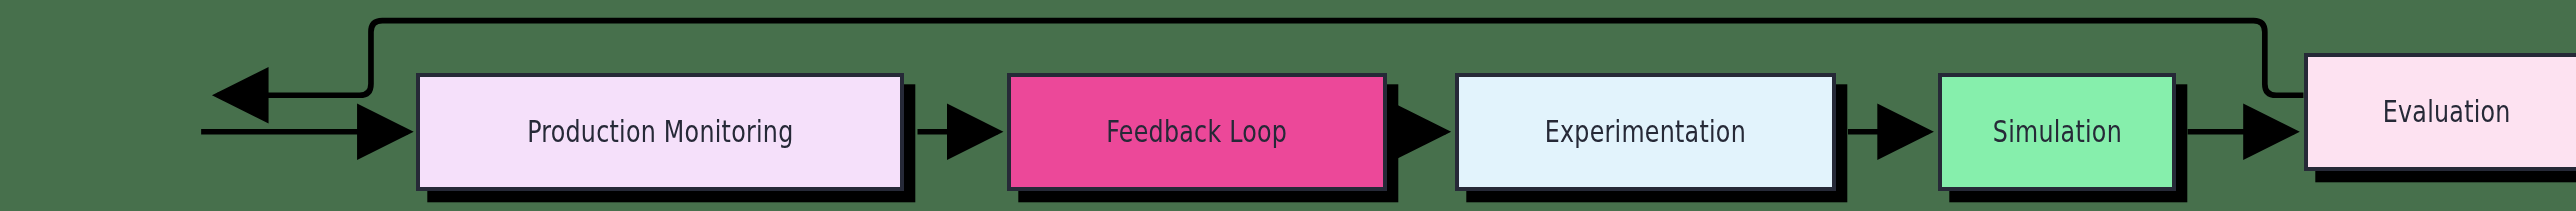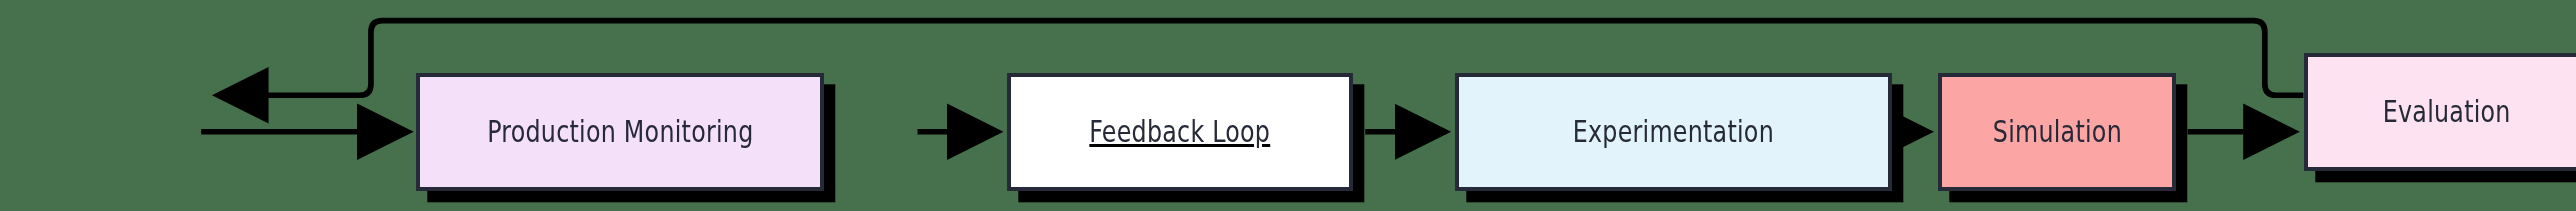--- a/index.html
+++ b/index.html
@@ -78,33 +78,33 @@
              L 4398 62
              Q 4398 40 4376 40
              L 740 40
              Q 718 40 718 62
              L 718 163
              Q 718 185 696 185
              L 420 185" stroke="#000000" stroke-width="11" fill="none" marker-end="url(#arrow-left-end)"></path>
   </svg>
 
 
-  <div class="node" style="left: 416px; top: 73px; width: 408px; height: 118px; background: rgb(245, 224, 250); border-color: rgb(38, 41, 55);">
+  <div class="node" style="left: 416px; top: 73px; width: 488px; height: 118px; background: rgb(245, 224, 250); border-color: rgb(38, 41, 55);">
     <span class="node-label" style="color: rgb(38, 41, 55);">Production Monitoring</span>
   </div>
 
-  <div class="node" style="left: 1007px; top: 73px; width: 346px; height: 118px; background: #ffffff; border-color: rgb(38, 41, 55); text-decoration: underline;">
+  <div class="node" style="left: 1007px; top: 73px; width: 380px; height: 118px; background: #ec4899; border-color: rgb(38, 41, 55);">
     <span class="node-label" style="color: rgb(38, 41, 55);">Feedback Loop</span>
   </div>
 
-  <div class="node" style="left: 1455px; top: 73px; width: 437px; height: 118px; background: rgb(226, 243, 252); border-color: rgb(38, 41, 55);">
+  <div class="node" style="left: 1455px; top: 73px; width: 381px; height: 118px; background: rgb(226, 243, 252); border-color: rgb(38, 41, 55);">
     <span class="node-label" style="color: rgb(38, 41, 55);">Experimentation</span>
   </div>
 
-  <div class="node" style="left: 1938px; top: 73px; width: 238px; height: 118px; background: #fca5a5; border-color: rgb(38, 41, 55);">
+  <div class="node" style="left: 1938px; top: 73px; width: 238px; height: 118px; background: #86efac; border-color: rgb(38, 41, 55);">
     <span class="node-label" style="color: rgb(38, 41, 55);">Simulation</span>
   </div>
 
   <div class="node" style="left: 2304px; top: 53px; width: 285px; height: 118px; background: rgb(253, 226, 241); border-color: rgb(38, 41, 55);">
     <span class="node-label" style="color: rgb(38, 41, 55);">Evaluation</span>
   </div>
 
 </div>
 
 

